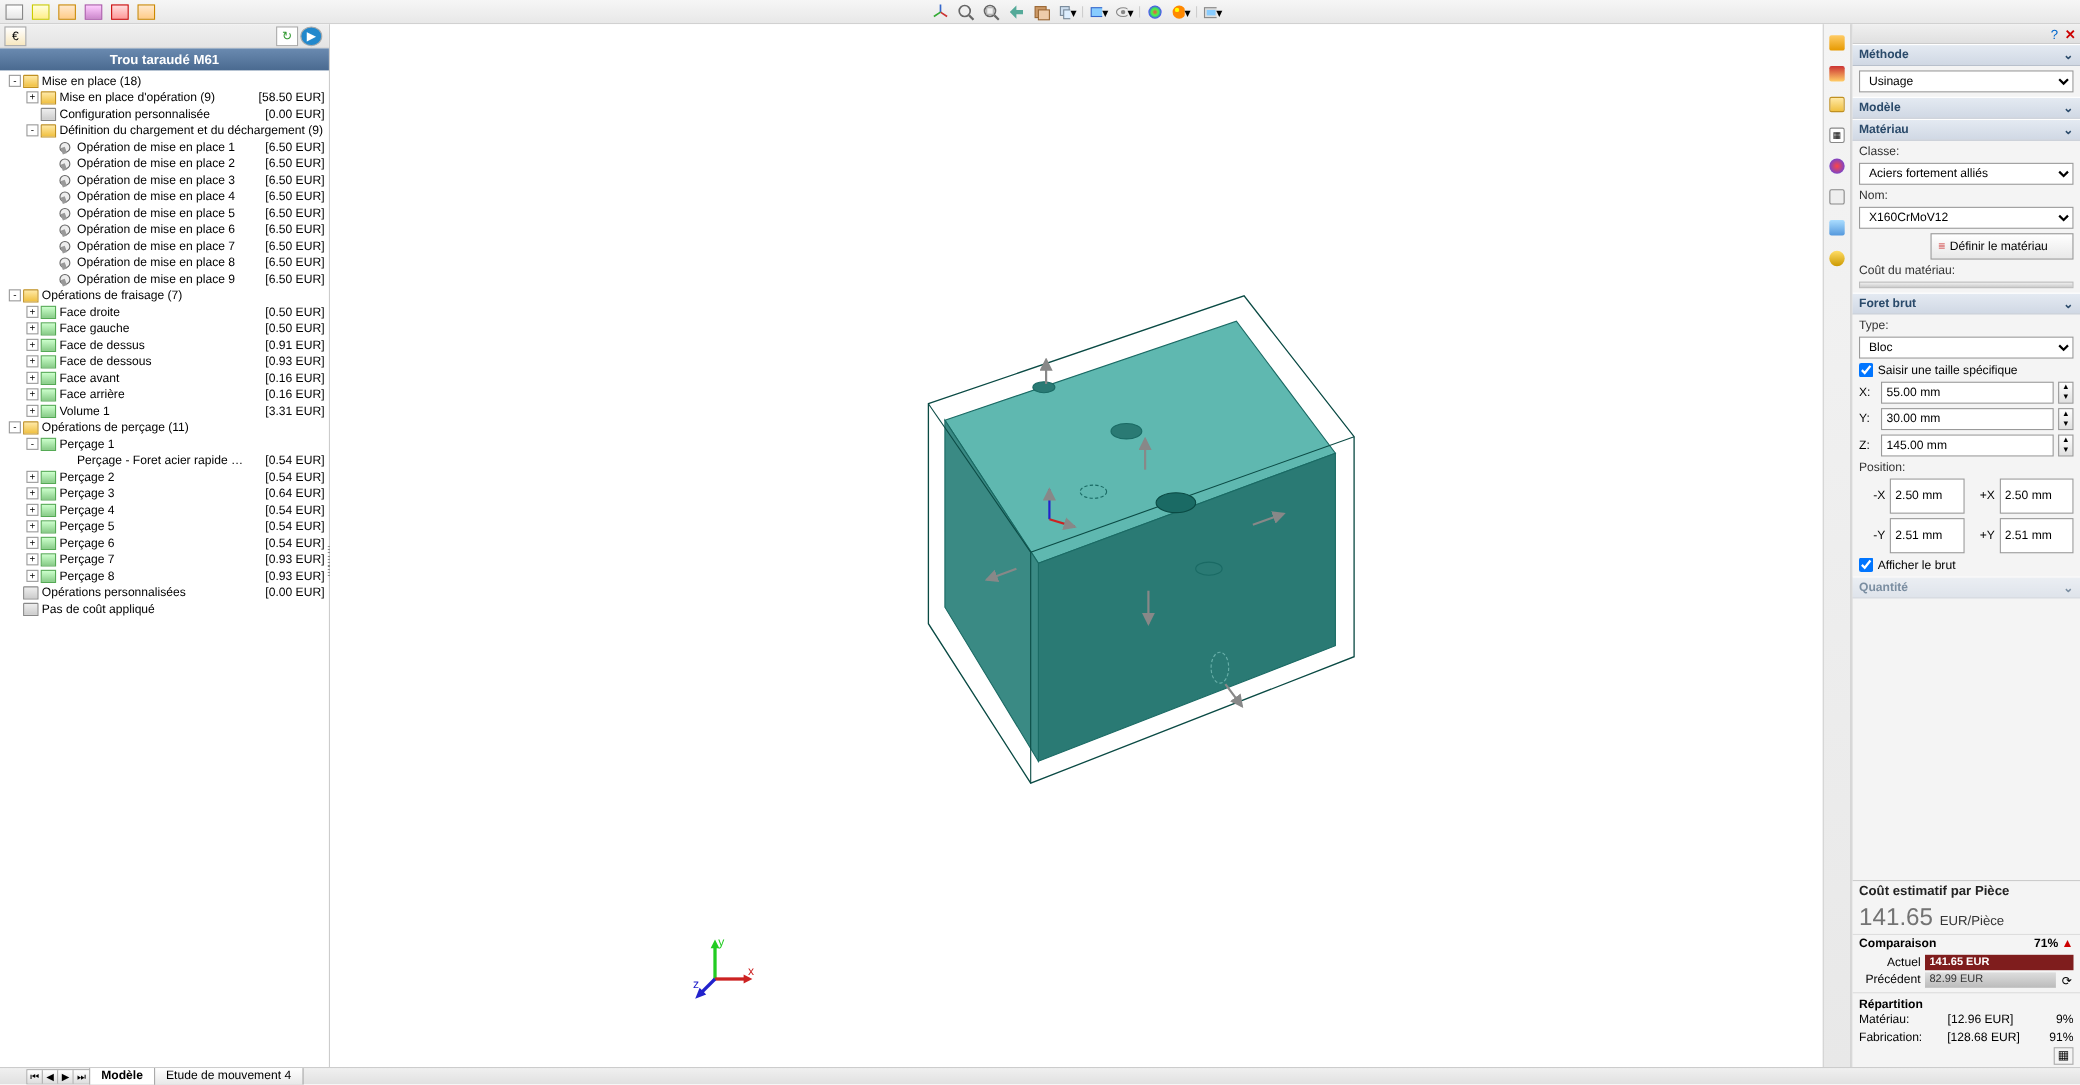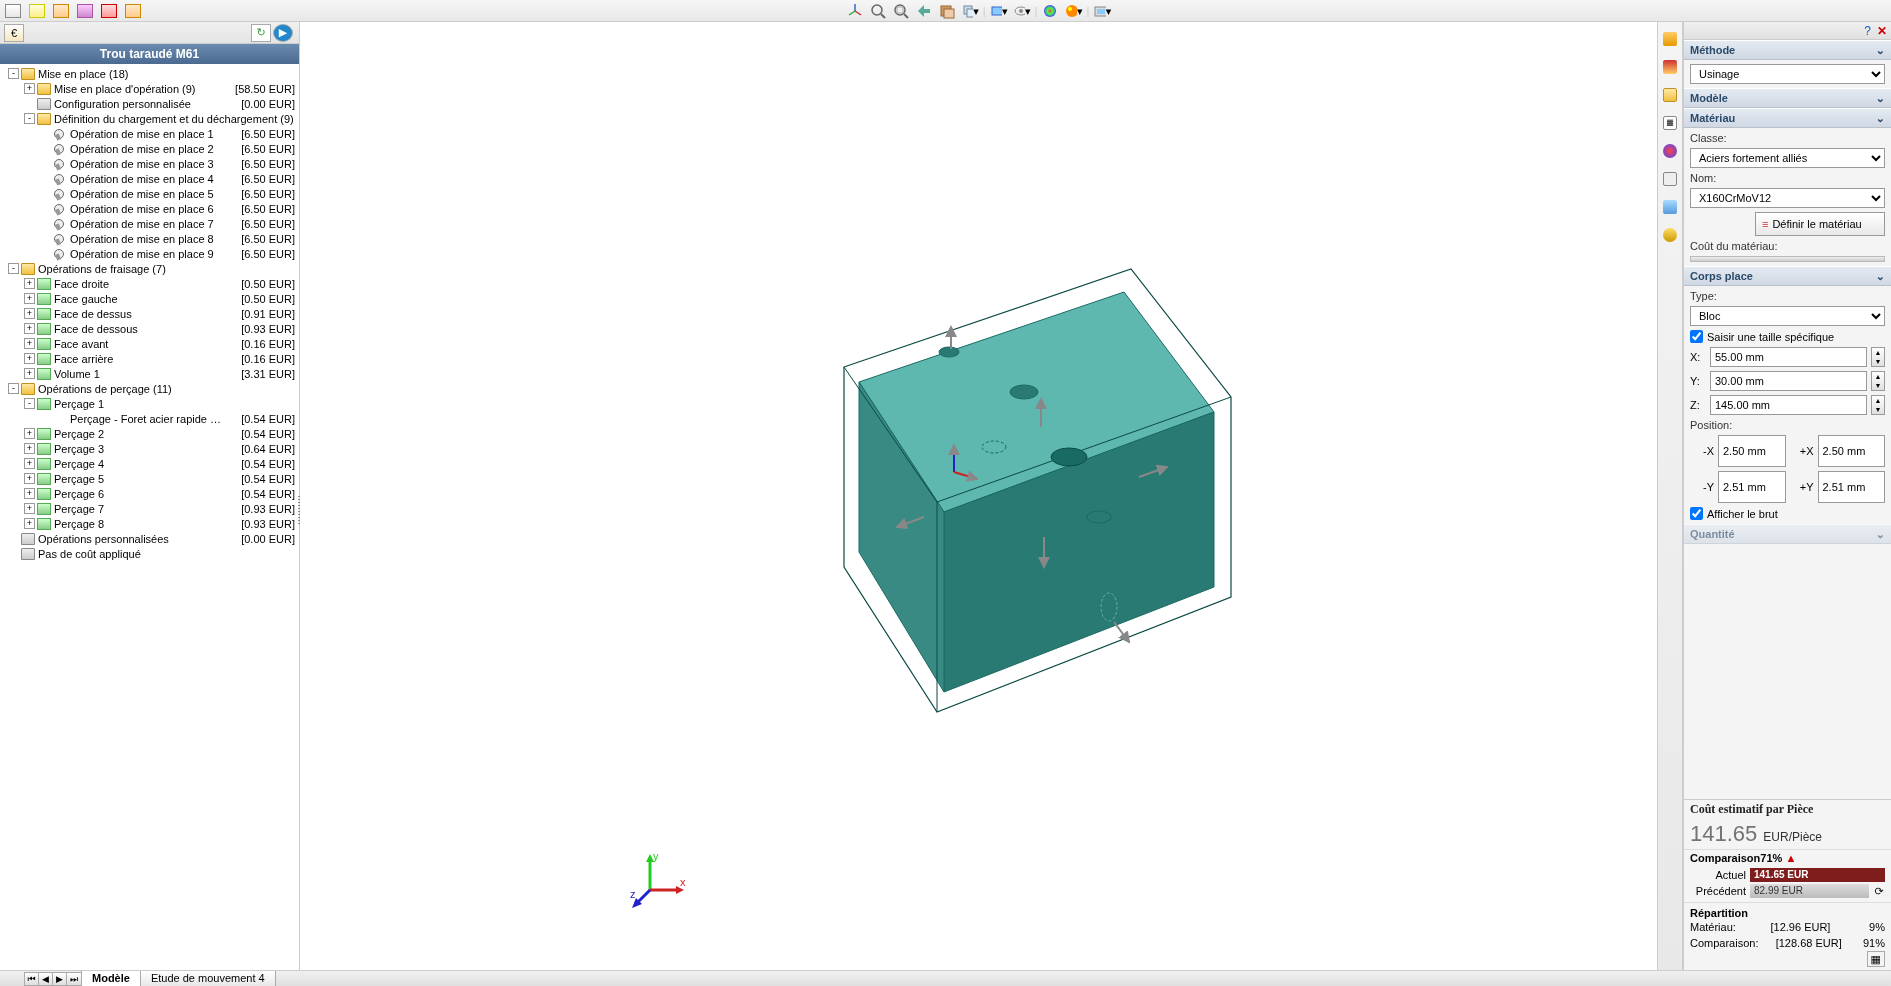--- a/index.html
+++ b/index.html
@@ -58,26 +58,26 @@
 .num-input { flex: 1; height: 20px; border: 1px solid #999; padding: 0 4px; font-size: 11px; }
 .spin { width: 14px; height: 20px; border: 1px solid #999; background: linear-gradient(#fff,#e0e0e0); display: flex; flex-direction: column; }
 .spin div { flex: 1; text-align: center; font-size: 7px; line-height: 9px; cursor: pointer; }
 .checkbox-row { display: flex; align-items: center; gap: 4px; }
 .pos-grid { display: grid; grid-template-columns: 24px 1fr 24px 1fr; gap: 4px; align-items: center; }
 .pos-grid input { height: 32px; border: 1px solid #999; padding: 0 4px; font-size: 11px; width: 100%; }
 .pos-grid .pl { text-align: right; }
 
 
 .cost-panel { margin-top: auto; background: #f4f4f4; border-top: 1px solid #ccc; }
-.cost-title { font-weight: bold; padding: 2px 6px; font-size: 12px; color: #222; font-family: Liberation Serif, serif; }
+.cost-title { font-weight: bold; padding: 2px 6px; font-size: 12px; color: #222; }
 .cost-big { display: flex; align-items: baseline; gap: 6px; padding: 2px 6px; }
 .cost-big .num { font-size: 22px; font-weight: normal; color: #737373; }
 .cost-big .unit { font-size: 12px; color: #333; }
 .cost-sub { padding: 2px 6px; border-top: 1px solid #ddd; }
-.cost-sub-head { display: flex; align-items: center; font-weight: bold; }
+.cost-sub-head { display: flex; justify-content: space-between; align-items: center; font-weight: bold; }
 .arrow-up { color: #c00; }
 .cost-bars { padding: 2px 6px; }
 .cost-bar-row { display: flex; align-items: center; gap: 4px; margin-bottom: 2px; }
 .cost-bar-row .blb { width: 56px; text-align: right; }
 .bar { flex: 1; height: 14px; position: relative; }
 .bar.red { background: #7f1d1d; color: #fff; font-weight: bold; padding-left: 4px; line-height: 14px; font-size: 10px; }
 .bar.grey { background: linear-gradient(#ddd,#bbb); color: #333; font-weight: normal; padding-left: 4px; line-height: 14px; font-size: 10px; width: 60%; }
 .repart { padding: 4px 6px; border-top: 1px solid #ddd; }
 .repart-row { display: flex; justify-content: space-between; padding: 2px 0; }
 .repart-row .pct { width: 40px; text-align: right; }
@@ -536,21 +536,21 @@
     <select class="combo"><option>X160CrMoV12</option></select>
     <button class="btn-wide" style="align-self:flex-end;width:130px;padding:0 6px;display:flex;align-items:center;gap:4px">
         <span style="color:#c33">≡</span>
         <span>Définir le matériau</span>
       </button>
     <div class="label-small">Coût du matériau:</div>
     <div style="height:6px;background:linear-gradient(#eee,#ccc);border:1px solid #bbb"></div>
   </div>
 
   <div class="section-header">
-      <span>Corps place</span>
+      <span>Foret brut</span>
       <span class="chev">⌄</span>
     </div>
   <div class="section-body">
     <div class="label-small">Type:</div>
     <select class="combo"><option>Bloc</option></select>
     <div class="checkbox-row">
         <input type="checkbox" checked="" style="">
         <span>Saisir une taille spécifique</span>
       </div>
     <div class="row-inline">
@@ -623,21 +623,21 @@
         </div>
     </div>
     <div class="repart">
       <div style="font-weight:bold">Répartition</div>
       <div class="repart-row">
         <span>Matériau:</span>
         <span class="val">[12.96 EUR]</span>
         <span class="pct">9%</span>
       </div>
       <div class="repart-row">
-        <span>Comparaison:</span>
+        <span>Fabrication:</span>
         <span class="val">[128.68 EUR]</span>
         <span class="pct">91%</span>
       </div>
       <div style="text-align:right;margin-top:2px"><span style="border:1px solid #aaa;padding:1px 3px;cursor:pointer">▦</span></div>
     </div>
   </div>
 </div>
 
 <div class="bottom-tabs">
   <div class="bottom-nav">

